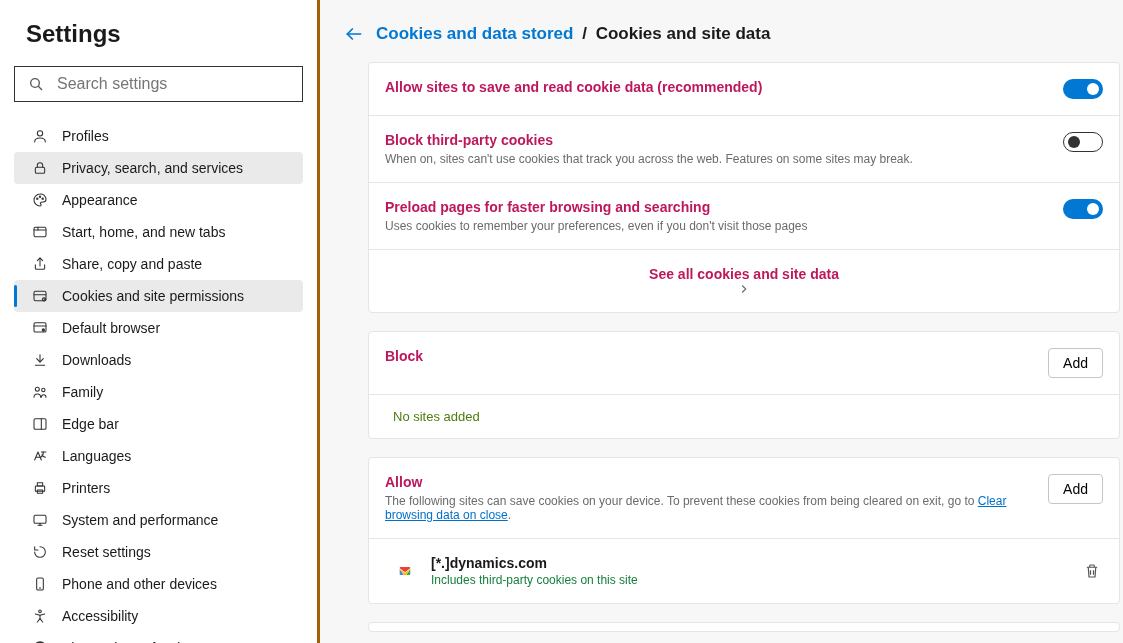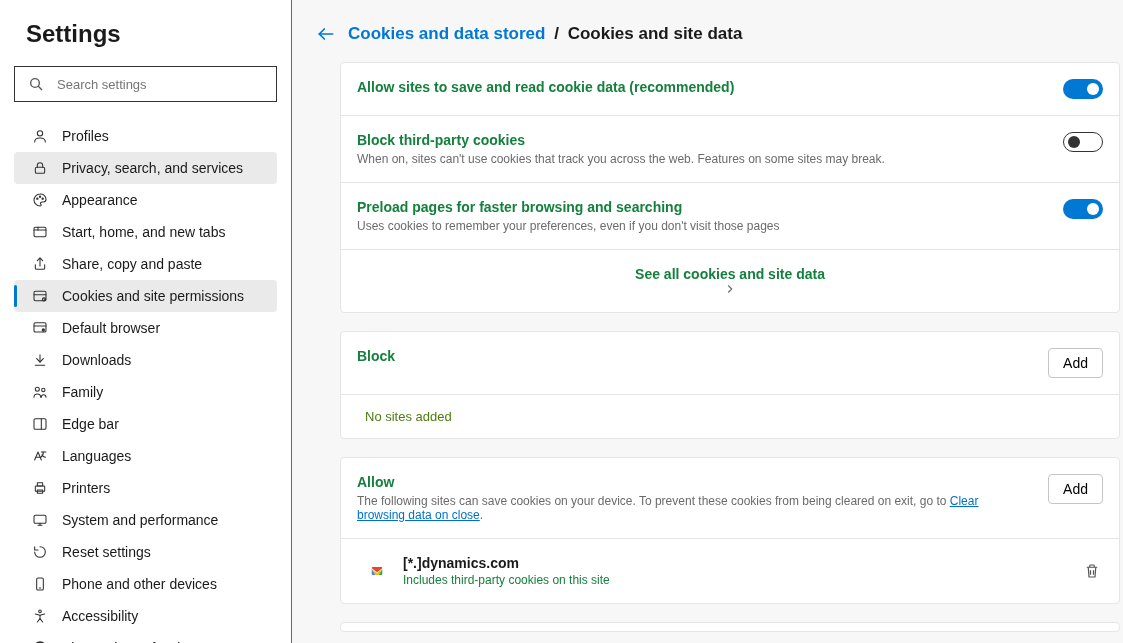--- a/index.html
+++ b/index.html
@@ -7,22 +7,22 @@
     font-family: "Segoe UI", -apple-system, BlinkMacSystemFont, sans-serif;
     font-size: 14px;
     color: #1a1a1a;
     background: #fff;
     width: 1123px;
     height: 643px;
     overflow: hidden;
     display: flex;
   }
   .sidebar {
-    width: 292px;
-    border-right: 1px solid #a16207;
+    width: 320px;
+    border-right: 3px solid #a16207;
     padding: 20px 14px 0 14px;
     height: 100%;
     overflow-y: auto;
   }
   .settings-title {
     font-size: 24px;
     font-weight: 600;
     margin: 0 0 18px 12px;
   }
   .search-wrap {
@@ -36,21 +36,21 @@
     transform: translateY(-50%);
     width: 16px;
     height: 16px;
     color: #555;
   }
   .search-input {
     width: 100%;
     height: 36px;
     border: 1px solid #333;
     padding: 0 10px 0 42px;
-    font-size: 13px;
+    font-size: 16px;
     outline: none;
     font-family: inherit;
   }
   .nav { list-style: none; }
   .nav-item {
     display: flex;
     align-items: center;
     height: 32px;
     padding: 0 8px 0 18px;
     border-radius: 4px;
@@ -122,21 +122,21 @@
   }
   .row {
     padding: 16px 16px;
     display: flex;
     align-items: flex-start;
     justify-content: space-between;
     border-bottom: 1px solid #e5e5e5;
   }
   .row:last-child { border-bottom: none; flex-direction: column; }
   .row-text { flex: 1; padding-right: 20px; }
-  .row-title { font-size: 14px; font-weight: 600; color: #15803d; }
+  .row-title { font-size: 14px; font-weight: 600; color: #be185d; }
   .row-desc { font-size: 12px; color: #6b6b6b; margin-top: 4px; }
   .row-desc a { color: #0070c9; text-decoration: underline; }
   .toggle {
     width: 40px;
     height: 20px;
     border-radius: 10px;
     position: relative;
     flex: none;
     cursor: pointer;
   }

